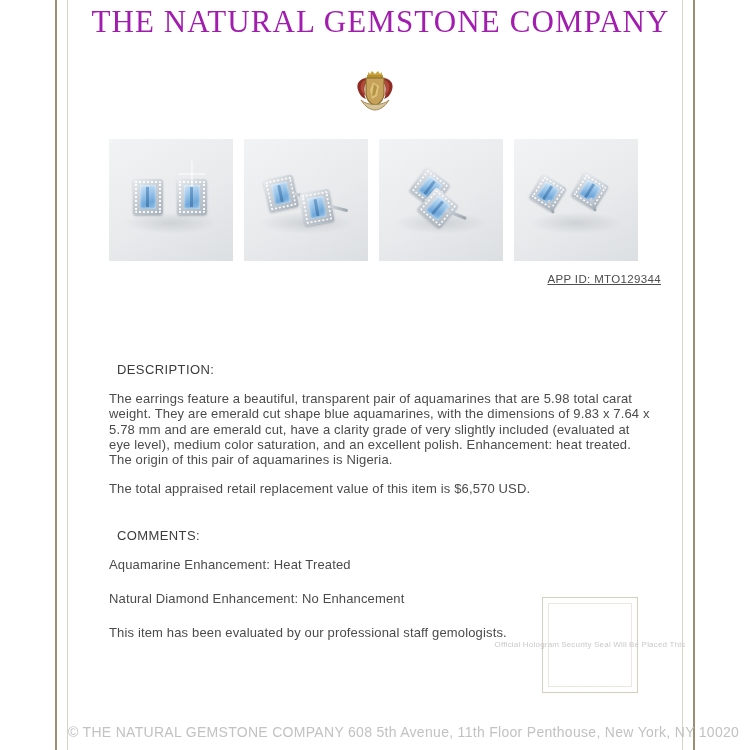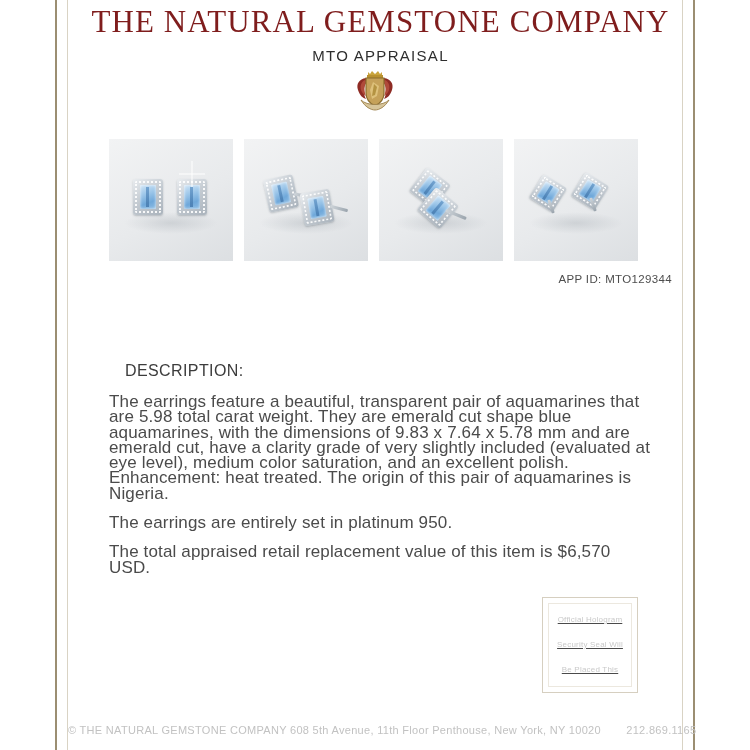--- a/index.html
+++ b/index.html
@@ -41,21 +41,21 @@
     top: 0;
     text-align: center;
   }
   .company-title {
     margin: 0;
     padding-top: 4px;
     font-family: "Liberation Serif", serif;
     font-size: 31px;
     letter-spacing: 1.1px;
     font-weight: normal;
-    color: #7f1d1d;
+    color: #a21caf;
     white-space: nowrap;
   }
   .doc-subtitle {
     margin: 0;
     padding-top: 7px;
     font-size: 15px;
     letter-spacing: 1.3px;
     color: #2e2e2e;
     font-weight: normal;
   }
@@ -143,42 +143,43 @@
     width: 26px;
     height: 26px;
     background:
       linear-gradient(0deg, transparent 46%, rgba(255,255,255,.95) 50%, transparent 54%),
       linear-gradient(90deg, transparent 46%, rgba(255,255,255,.95) 50%, transparent 54%);
   }
 
   
   .app-id {
     position: absolute;
-    right: 78px;
+    right: 89px;
     top: 273px;
     font-size: 11.5px;
     letter-spacing: .35px;
     color: #4d4d4d;
+    text-decoration: underline;
   }
 
   
   .content {
     position: absolute;
     left: 109px;
     top: 362px;
     width: 545px;
   }
   .section-label {
-    font-size: 16px;
+    font-size: 13px;
     letter-spacing: .4px;
     color: #3c3c3c;
-    margin: 0 0 14px 16px;
+    margin: 0 0 14px 8px;
   }
   .para {
-    font-size: 17px;
+    font-size: 13px;
     line-height: 15.3px;
     letter-spacing: .15px;
     color: #4b4b4b;
     margin: 0 0 14px 0;
   }
   .para:last-child { margin-bottom: 9px; }
   .comments-block { margin-top: 31px; }
   .comments-block .para { margin-bottom: 19px; }
 
   
@@ -191,45 +192,44 @@
     border: 1px solid #d6cfc0;
     padding: 5px;
     box-sizing: border-box;
   }
   .seal-inner {
     width: 100%;
     height: 100%;
     border: 1px solid #ece8df;
     box-sizing: border-box;
     display: flex;
-    flex-direction: column;
+    flex-direction: row;
     align-items: center;
     justify-content: center;
-    gap: 15px;
-    text-decoration: underline;
+    gap: 2px;
   }
   .seal-inner span {
     font-size: 8px;
     line-height: 10px;
     color: #c9c9c9;
     letter-spacing: .2px;
     white-space: nowrap;
   }
 
   
   .footer {
     position: absolute;
     left: 68px;
     right: 57px;
     top: 724px;
     text-align: center;
     color: #c2c2c2;
   }
   .footer-line1 {
-    font-size: 11px;
+    font-size: 14px;
     letter-spacing: .3px;
     white-space: nowrap;
   }
   .footer-line1 .phone { margin-left: 22px; }
   .footer-line2 {
     font-size: 10px;
     letter-spacing: .3px;
     padding-top: 4px;
     margin-top: 48px;
   }
@@ -237,21 +237,20 @@
 </head>
 <body>
 
 <div class="frame-line frame-left-thick"></div>
 <div class="frame-line thin frame-left-thin"></div>
 <div class="frame-line thin frame-right-thin"></div>
 <div class="frame-line frame-right-thick"></div>
 
 <div class="header">
   <h1 class="company-title">THE NATURAL GEMSTONE COMPANY</h1>
-  <h2 class="doc-subtitle">MTO APPRAISAL</h2>
 </div>
 
 <div class="crest-wrap">
   <svg class="crest" viewBox="0 0 44 46">
 
     <path d="M15 9 L15 6 L17 8 L19 5 L22 8 L25 5 L27 8 L29 6 L29 9 Z" fill="#c9a43c"></path>
     <rect x="14" y="9" width="16" height="3" fill="#b8912f"></rect>
 
     <path d="M13 12 C6 13 3 18 5 24 C7 30 10 32 13 33 C10 28 10 20 14 16 Z" fill="#8e2b24"></path>
     <path d="M12 14 C8 16 7 20 8 24 C9 27 11 29 13 30 C11 26 11 19 13 16 Z" fill="#b04a3a"></path>
@@ -328,24 +327,29 @@
 
 </div>
 
 <div class="app-id">APP ID: MTO129344</div>
 
 <div class="content">
 
   <div>
     <p class="section-label">DESCRIPTION:</p>
     <p class="para">The earrings feature a beautiful, transparent pair of aquamarines that are 5.98 total carat weight. They are emerald cut shape blue aquamarines, with the dimensions of 9.83 x 7.64 x 5.78 mm and are emerald cut, have a clarity grade of very slightly included (evaluated at eye level), medium color saturation, and an excellent polish. Enhancement: heat treated. The origin of this pair of aquamarines is Nigeria.</p>
-    <p class="para">The earrings are entirely set in platinum 950.</p>
     <p class="para">The total appraised retail replacement value of this item is $6,570 USD.</p>
   </div>
 
+  <div class="comments-block">
+    <p class="section-label">COMMENTS:</p>
+    <p class="para">Aquamarine Enhancement: Heat Treated</p>
+    <p class="para">Natural Diamond Enhancement: No Enhancement</p>
+    <p class="para">This item has been evaluated by our professional staff gemologists.</p>
+  </div>
 
 </div>
 
 <div class="seal">
   <div class="seal-inner">
     <span>Official Hologram</span>
     <span>Security Seal Will</span>
     <span>Be Placed This</span>
   </div>
 </div>

